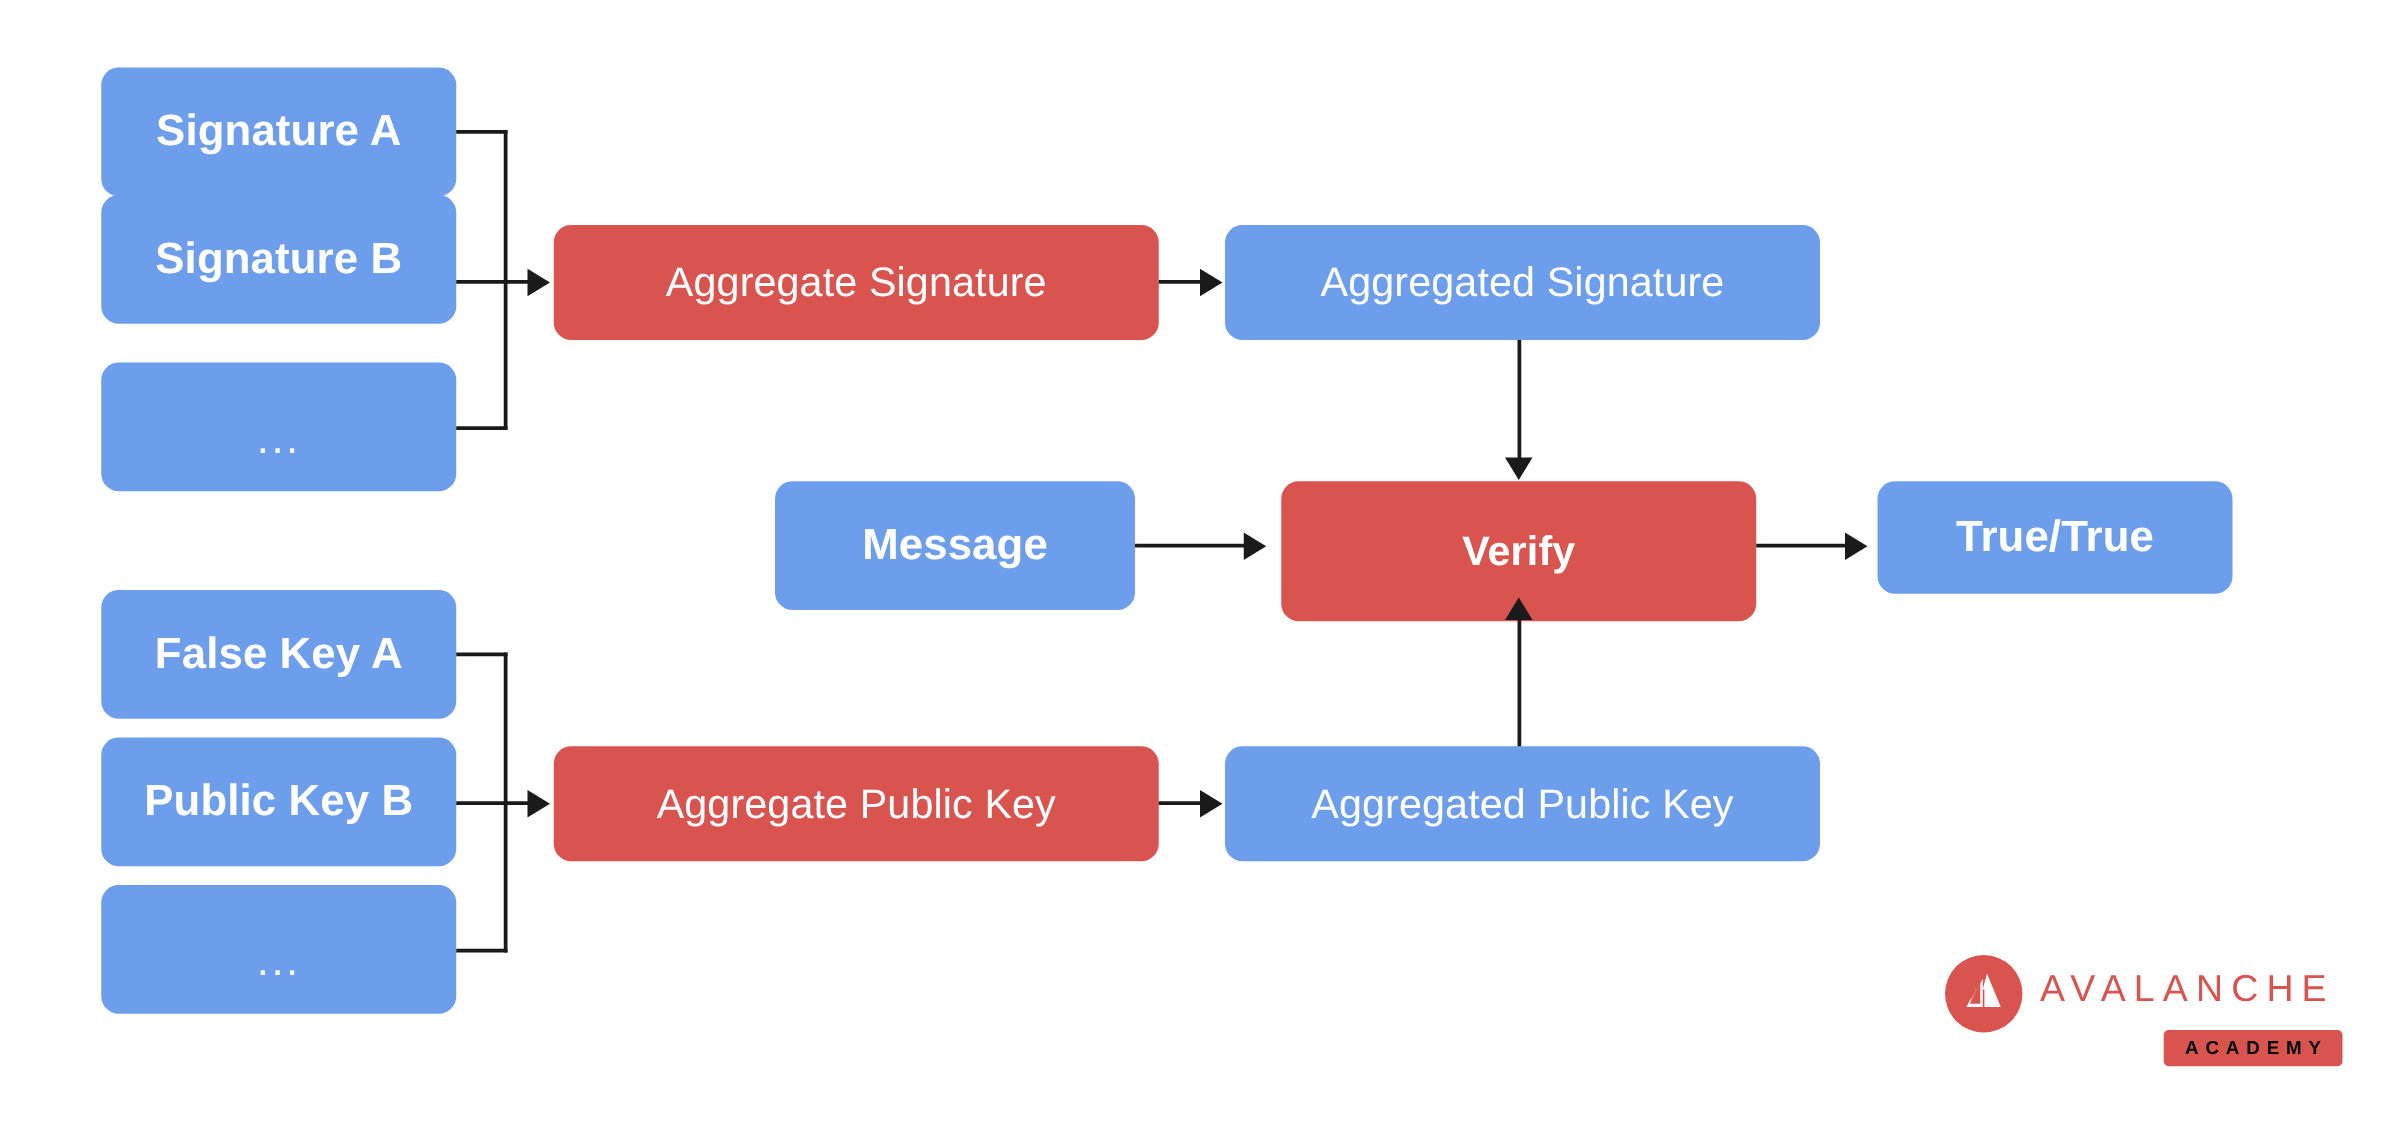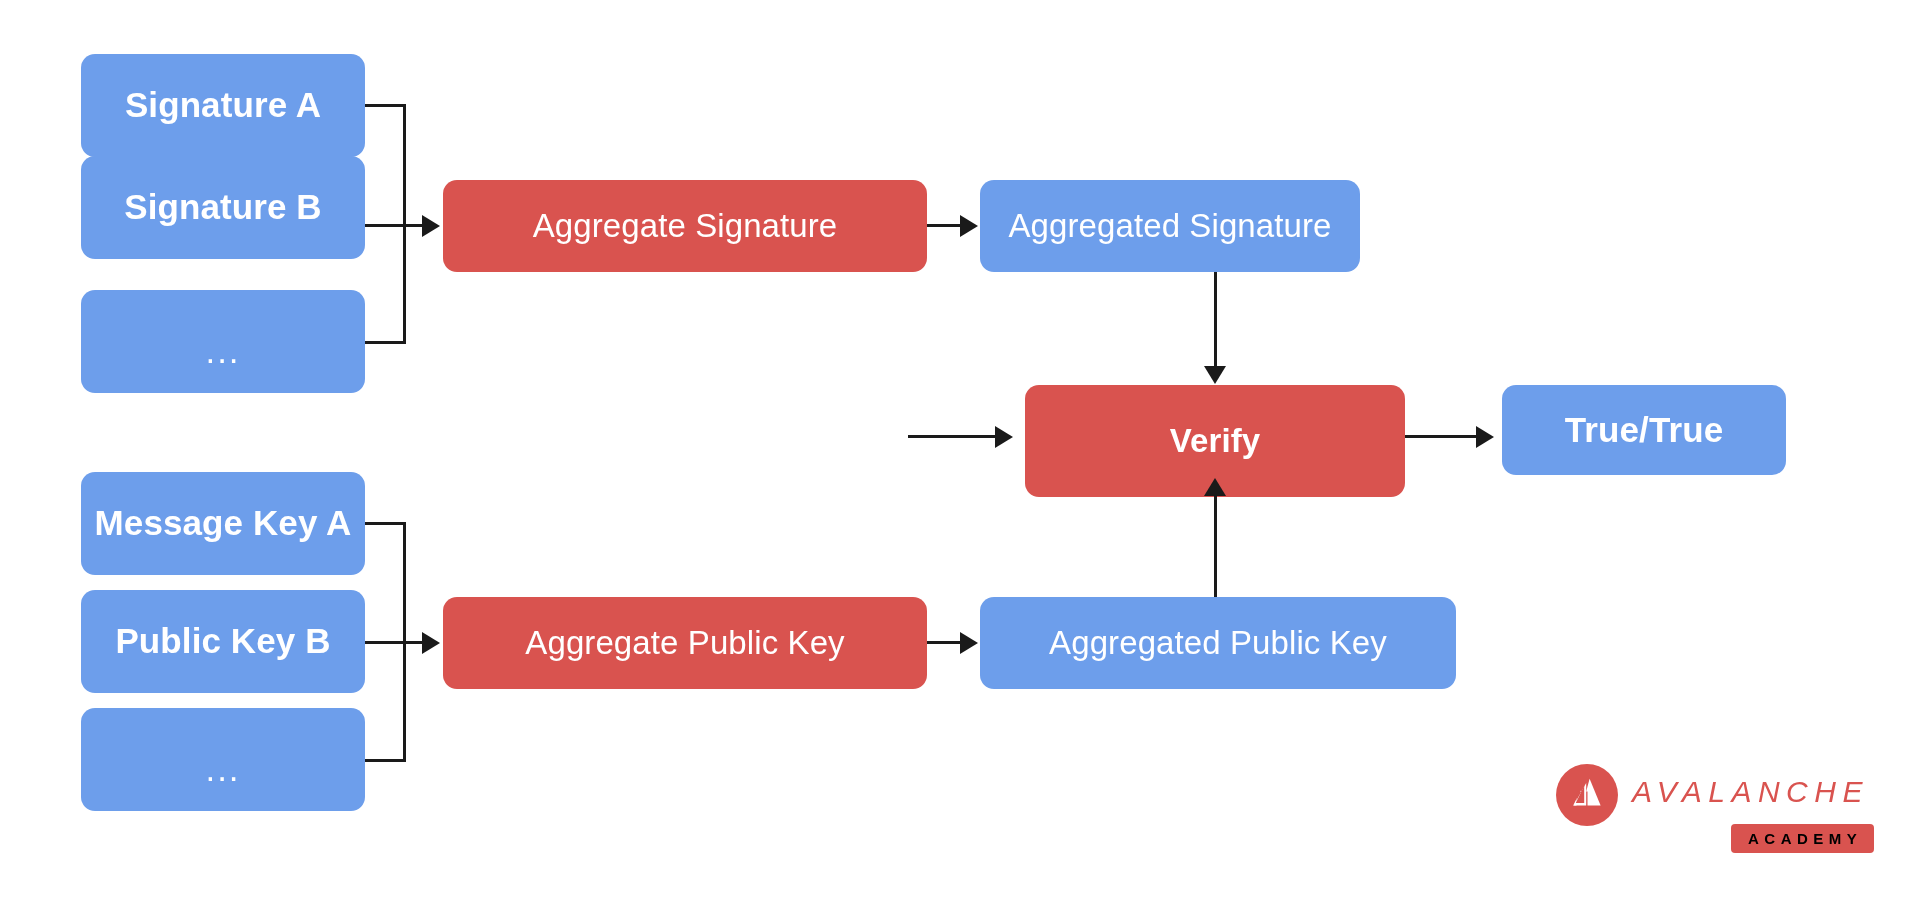--- a/index.html
+++ b/index.html
@@ -93,21 +93,20 @@
   #logo-mark svg { display: block; }
   #logo-wordmark {
     position: absolute;
     left: 76px;
     top: 13px;
     font-size: 30px;
     font-weight: 400;
     letter-spacing: 6.5px;
     color: #d9534f;
     white-space: nowrap;
-    font-style: italic;
   }
   #logo-academy {
     position: absolute;
     left: 175px;
     top: 62px;
     background: #d9534f;
     color: #000000;
     font-size: 15px;
     font-weight: 700;
     letter-spacing: 5.5px;
@@ -139,44 +138,47 @@
   <div class="line h" style="left:365px; top:224px; width:60px;"></div>
   <div class="arrow right" style="left:422px; top:215px;"></div>
 
   <div class="node red" style="left:443px; top:180px; width:484px; height:92px;">
     <span class="label t-md">Aggregate Signature</span>
   </div>
 
   <div class="line h" style="left:927px; top:224px; width:36px;"></div>
   <div class="arrow right" style="left:960px; top:215px;"></div>
 
-  <div class="node blue" style="left:980px; top:180px; width:380px; height:92px;">
+  <div class="node blue" style="left:980px; top:180px; width:476px; height:92px;">
     <span class="label t-md">Aggregated Signature</span>
   </div>
 
   <div class="line v" style="left:1214px; top:272px; height:98px;"></div>
   <div class="arrow down" style="left:1204px; top:366px;"></div>
 
+  <div class="node blue" style="left:620px; top:385px; width:288px; height:103px;">
+    <span class="label t-lg">Message</span>
+  </div>
 
   <div class="line h" style="left:908px; top:435px; width:90px;"></div>
   <div class="arrow right" style="left:995px; top:426px;"></div>
 
   <div class="node red" style="left:1025px; top:385px; width:380px; height:112px;">
     <span class="label t-bold">Verify</span>
   </div>
 
   <div class="line h" style="left:1405px; top:435px; width:74px;"></div>
   <div class="arrow right" style="left:1476px; top:426px;"></div>
 
   <div class="node blue" style="left:1502px; top:385px; width:284px; height:90px;">
     <span class="label t-lg">True/True</span>
   </div>
 
   <div class="node blue" style="left:81px; top:472px; width:284px; height:103px;">
-    <span class="label t-lg">Message Key A</span>
+    <span class="label t-lg">False Key A</span>
   </div>
 
   <div class="node blue" style="left:81px; top:590px; width:284px; height:103px;">
     <span class="label t-lg">Public Key B</span>
   </div>
 
   <div class="node blue dots" style="left:81px; top:708px; width:284px; height:103px;">
     <span class="label t-dots">...</span>
   </div>
 

